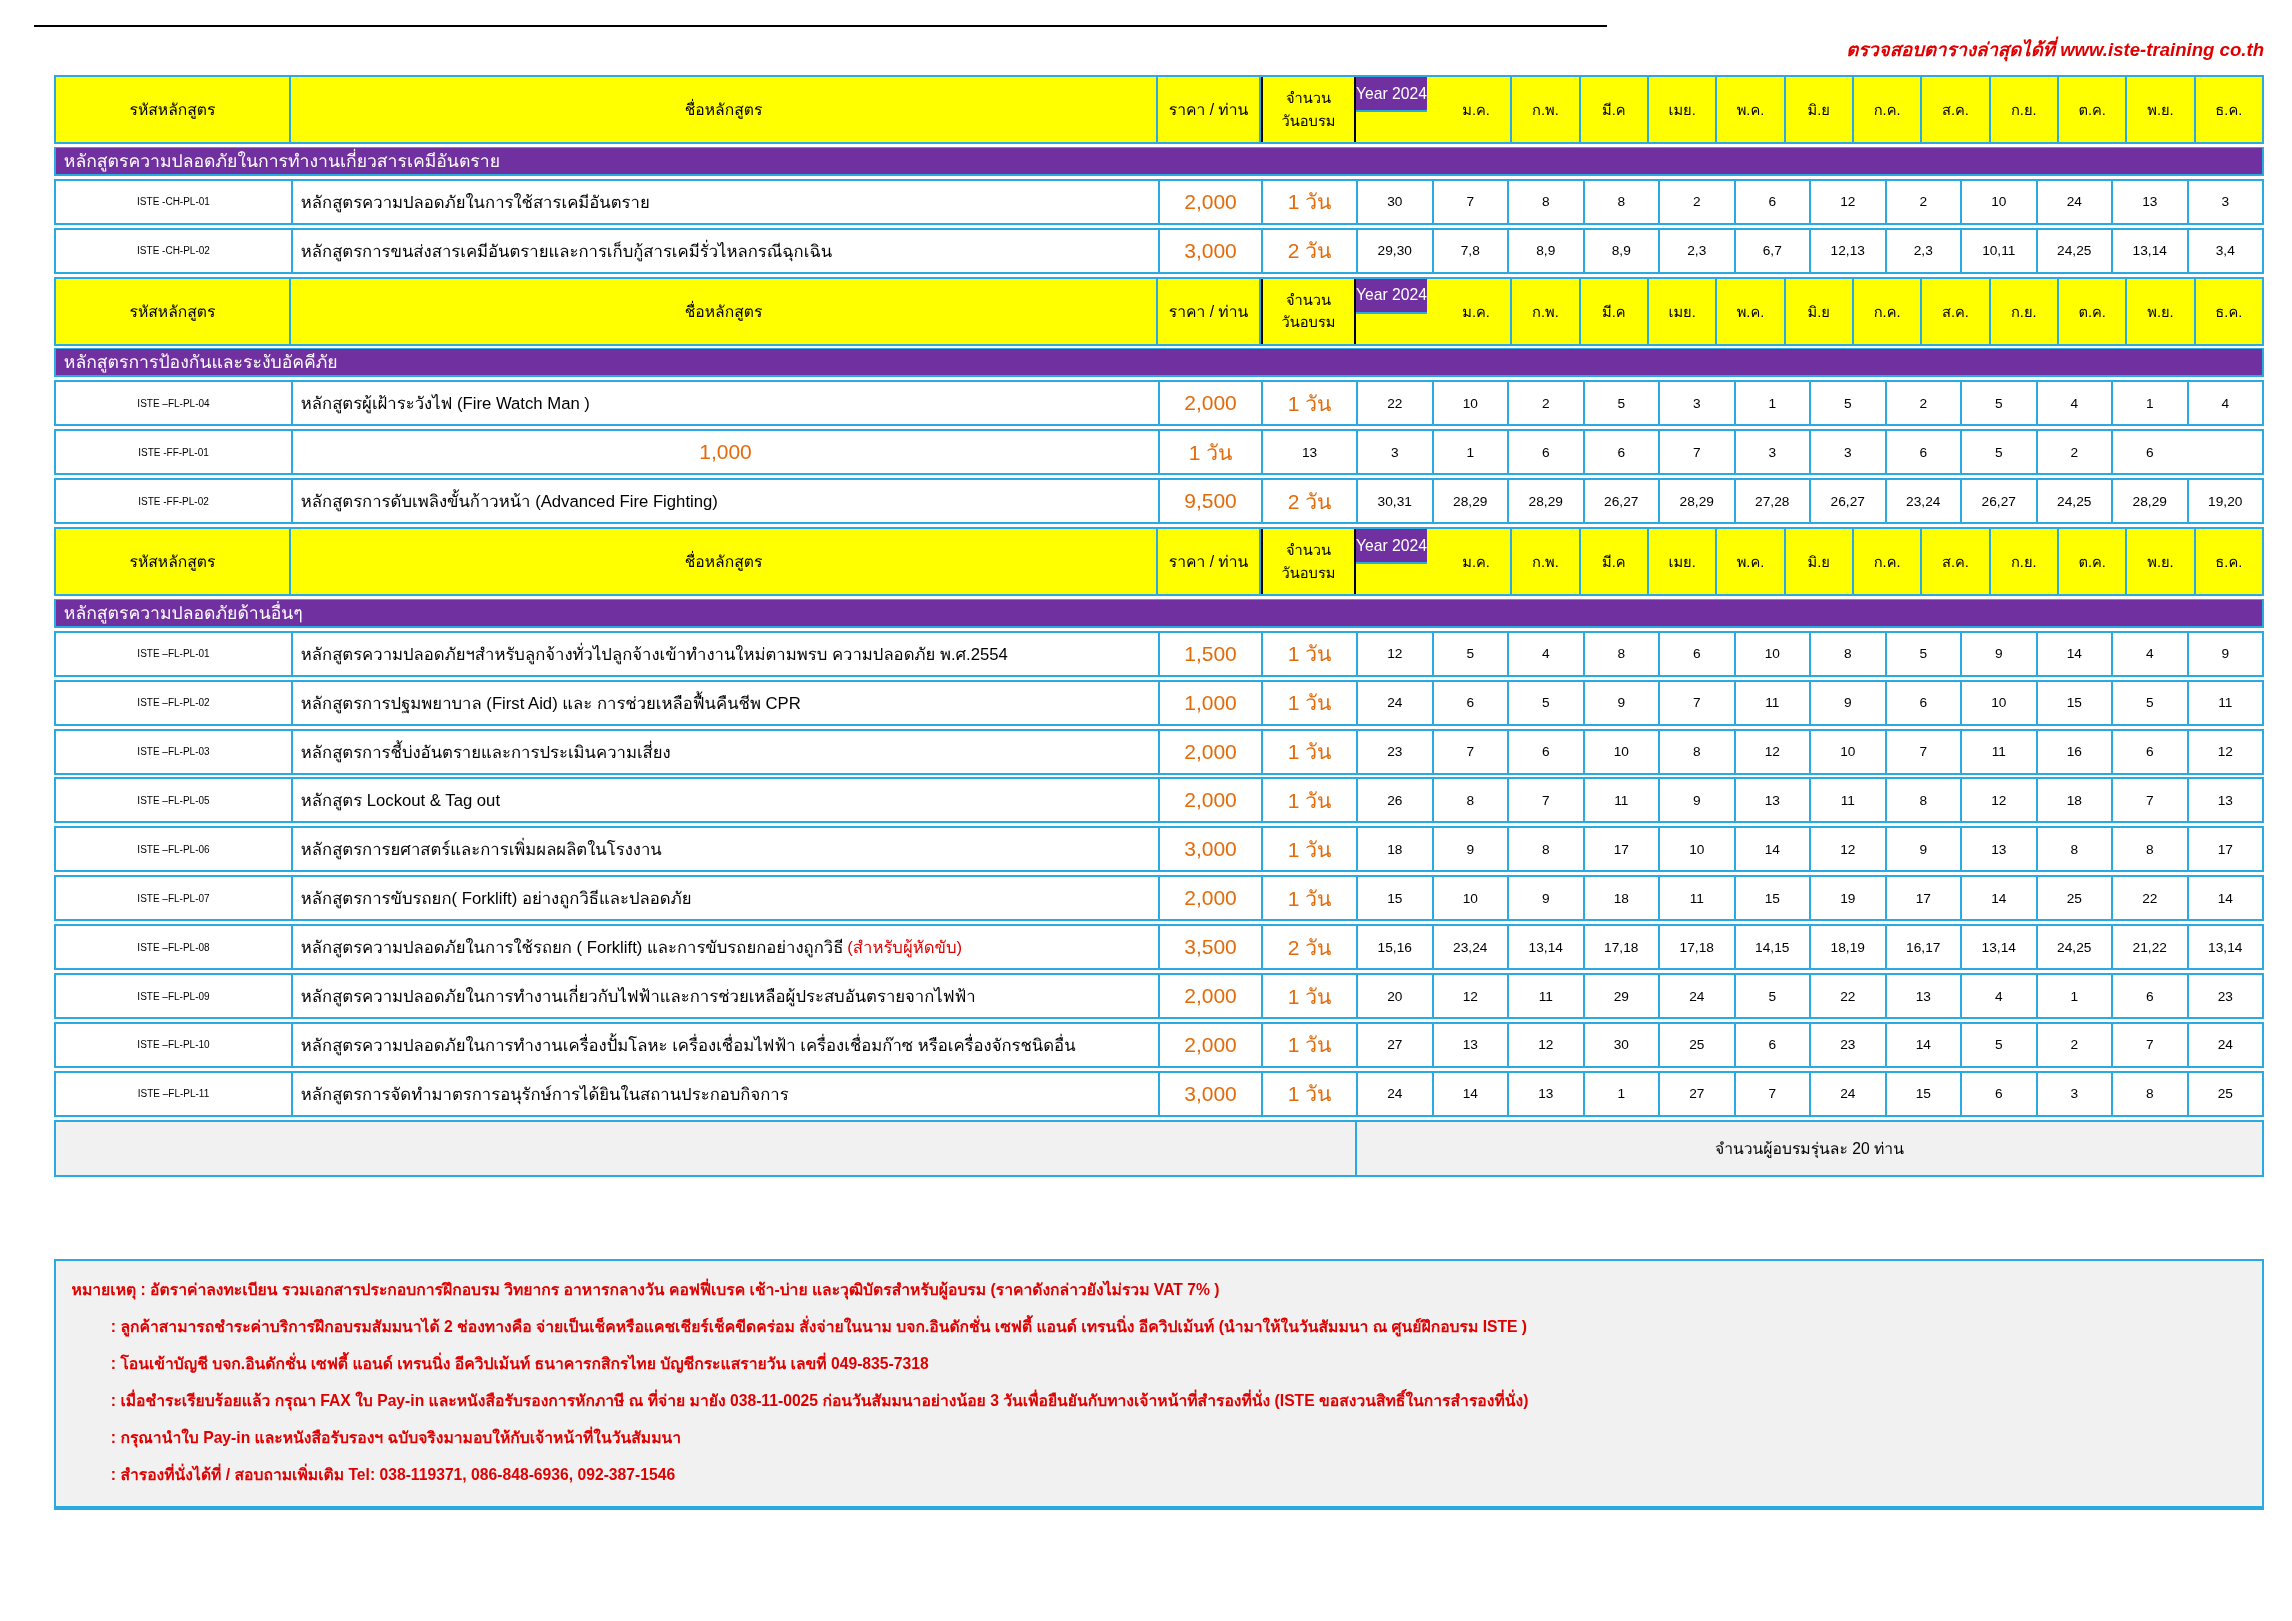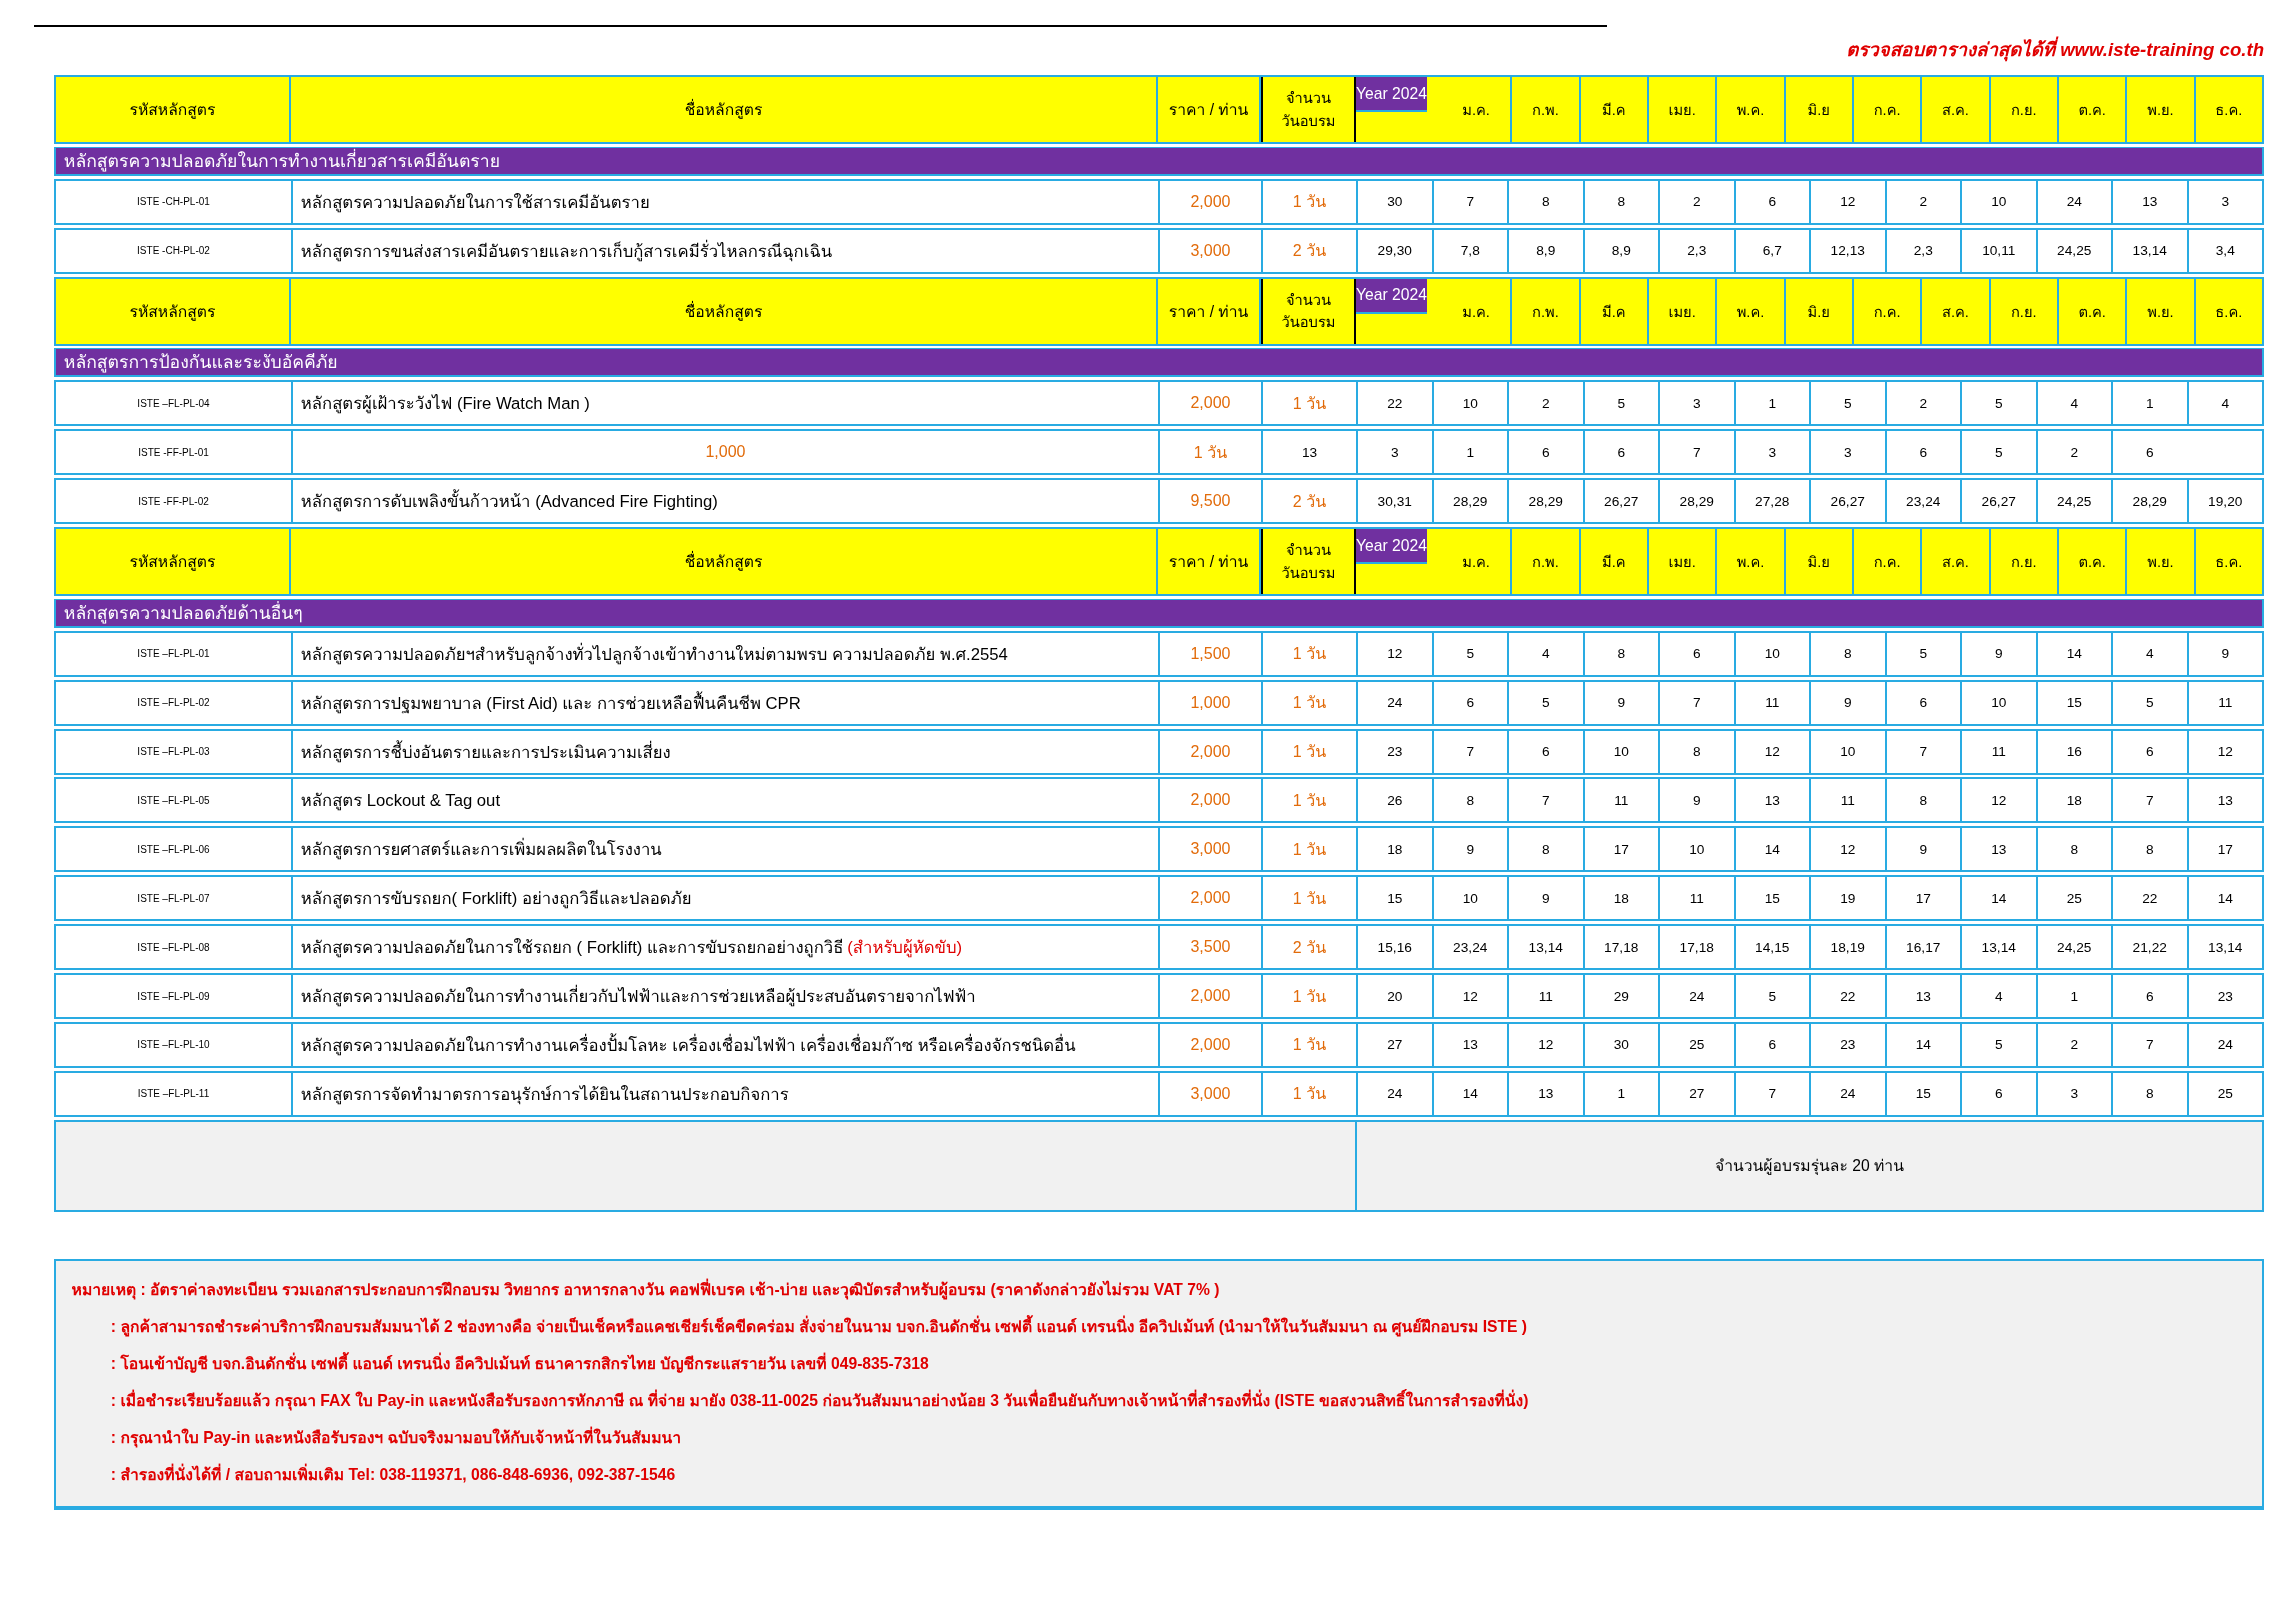--- a/index.html
+++ b/index.html
@@ -49,26 +49,26 @@
     padding-left:7.8px;font-size:17.6px;border:2px solid var(--cyan);border-top-width:1px;margin-bottom:2.9px;
   }
   
   .course-row{
     display:grid;grid-template-columns:235px 867px 103px 95px repeat(12,1fr);
     height:var(--rowh);border:2px solid var(--cyan);margin-bottom:2.9px;background:#fff;
   }
   .cell{display:flex;align-items:center;justify-content:center;border-left:2px solid var(--cyan);overflow:hidden;}
   .cell.code{border-left:none;font-size:10px;}
   .cell.cname{justify-content:flex-start;padding-left:7.8px;font-size:16.7px;white-space:nowrap;}
-  .cell.price,.cell.days{color:var(--orange);font-size:16px;}
+  .cell.price,.cell.days{color:var(--orange);font-size:21px;}
   .cell.mval{font-size:13.7px;}
   .red-note{color:var(--red);margin-left:3.9px;}
   
   .footer-row{
-    display:grid;grid-template-columns:1301px 1fr;height:92px;
+    display:grid;grid-template-columns:1301px 1fr;height:57px;
     border:2px solid var(--cyan);background:var(--gray);text-align:right;
   }
   .footer-left{border-right:2px solid var(--cyan);}
   .footer-right{display:flex;align-items:center;justify-content:center;font-size:15.7px;}
   
   .notes-box{
     position:absolute;left:54px;top:1259px;width:2210px;
     background:var(--gray);border:2px solid var(--cyan);border-bottom-width:4.9px;
     padding:9.8px 7.8px 13.7px 7.8px;
   }

